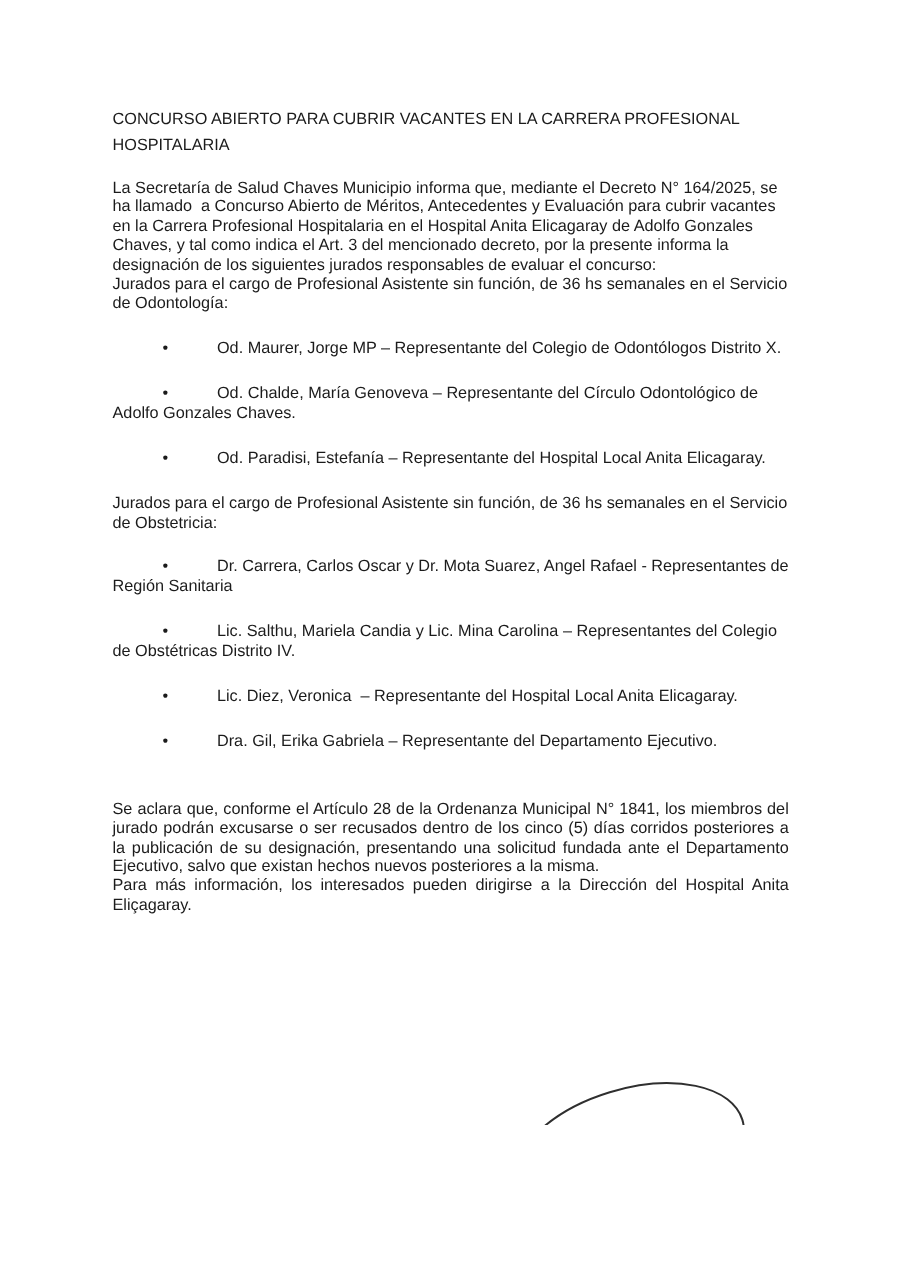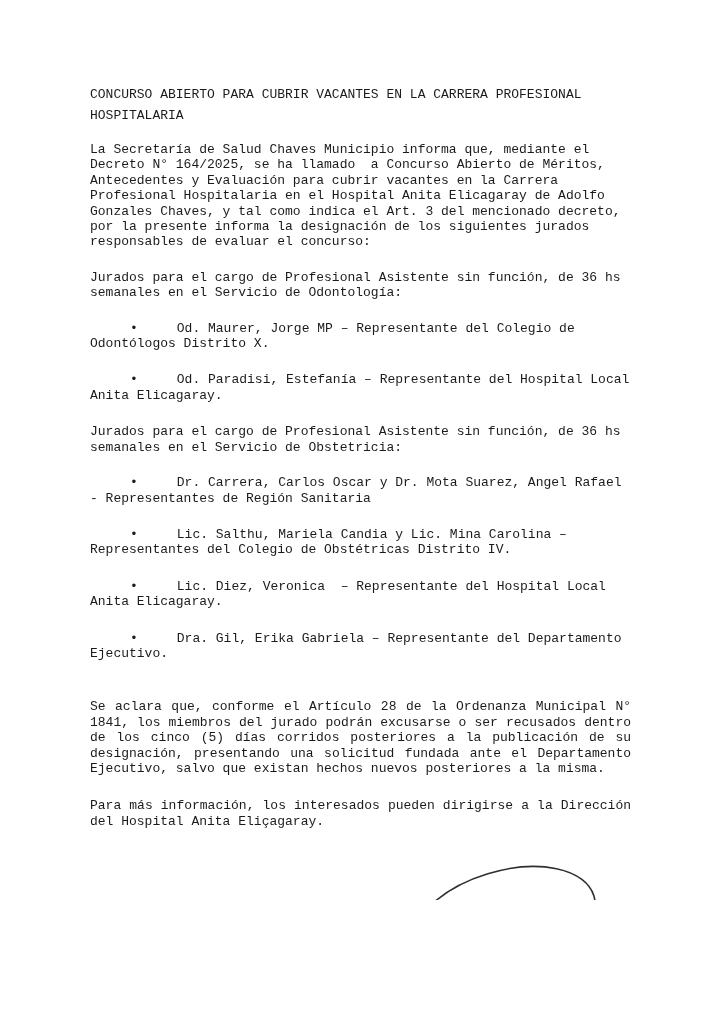--- a/index.html
+++ b/index.html
@@ -2,41 +2,41 @@
 <html><head>
 <meta charset="utf-8">
 <style>
   html,body{margin:0;padding:0;background:#ffffff;}
   .page{
     position:relative;
     width:725px;height:900px;
     background:#ffffff;
     box-sizing:border-box;
     padding:84px 94px 0 90px;
-    font-family:Liberation Mono, monospace;
+    font-family:Liberation Sans, sans-serif;
     font-size:13px;
     line-height:15.4px;
     color:#1b1b1b;
     overflow:hidden;
   }
   .title{
     font-size:13px;font-weight:normal;
     line-height:21px;
     margin:0 0 16px 0;
     white-space:pre-wrap;
   }
   p{margin:0;}
-  .para{white-space:pre-wrap;margin-bottom:20px;}
+  .para{white-space:pre-wrap;margin-bottom:0;}
   .heading{margin-bottom:20px;white-space:pre-wrap;}
   .bullet{margin-bottom:21px;}
   .bullet .marker{margin-left:40px;}
   .bullet .tab{display:inline-block;width:39px;}
   .bullet .btext{white-space:pre-wrap;text-align:right;}
   .last-bullet{margin-bottom:38px;}
-  .closing{text-align:justify;margin-top:22px;}
+  .closing{text-align:justify;}
   .stamp-svg{position:absolute;left:390px;top:848px;width:240px;height:176px;}
   .stamp-text{
     position:absolute;left:425px;top:920px;width:165px;
     transform:rotate(-6deg);
     text-align:center;
     color:#1c1c1c;
     line-height:12.5px;
   }
   .stamp-name{font-size:10px;letter-spacing:.3px;}
   .stamp-mp{font-size:10px;}
@@ -47,20 +47,21 @@
 
 <div class="page">
 
   <h1 class="title">CONCURSO ABIERTO PARA CUBRIR VACANTES EN LA CARRERA PROFESIONAL HOSPITALARIA</h1>
 
   <p class="para">La Secretaría de Salud Chaves Municipio informa que, mediante el Decreto N° 164/2025, se ha llamado  a Concurso Abierto de Méritos, Antecedentes y Evaluación para cubrir vacantes en la Carrera Profesional Hospitalaria en el Hospital Anita Elicagaray de Adolfo Gonzales Chaves, y tal como indica el Art. 3 del mencionado decreto, por la presente informa la designación de los siguientes jurados responsables de evaluar el concurso:</p>
 
   <p class="heading">Jurados para el cargo de Profesional Asistente sin función, de 36 hs semanales en el Servicio de Odontología:</p>
 
   <p class="bullet"><span class="marker">•</span><span class="tab"></span><span class="btext">Od. Maurer, Jorge MP – Representante del Colegio de Odontólogos Distrito X.</span></p>
+  <p class="bullet"><span class="marker">•</span><span class="tab"></span><span class="btext">Od. Chalde, María Genoveva – Representante del Círculo Odontológico de Adolfo Gonzales Chaves.</span></p>
   <p class="bullet"><span class="marker">•</span><span class="tab"></span><span class="btext">Od. Paradisi, Estefanía – Representante del Hospital Local Anita Elicagaray.</span></p>
 
   <p class="heading">Jurados para el cargo de Profesional Asistente sin función, de 36 hs semanales en el Servicio de Obstetricia:</p>
 
   <p class="bullet"><span class="marker">•</span><span class="tab"></span><span class="btext">Dr. Carrera, Carlos Oscar y Dr. Mota Suarez, Angel Rafael - Representantes de Región Sanitaria</span></p>
   <p class="bullet"><span class="marker">•</span><span class="tab"></span><span class="btext">Lic. Salthu, Mariela Candia y Lic. Mina Carolina – Representantes del Colegio de Obstétricas Distrito IV.</span></p>
   <p class="bullet"><span class="marker">•</span><span class="tab"></span><span class="btext">Lic. Diez, Veronica  – Representante del Hospital Local Anita Elicagaray.</span></p>
   <p class="bullet last-bullet"><span class="marker">•</span><span class="tab"></span><span class="btext">Dra. Gil, Erika Gabriela – Representante del Departamento Ejecutivo.</span></p>
 
   <p class="closing">Se aclara que, conforme el Artículo 28 de la Ordenanza Municipal N° 1841, los miembros del jurado podrán excusarse o ser recusados dentro de los cinco (5) días corridos posteriores a la publicación de su designación, presentando una solicitud fundada ante el Departamento Ejecutivo, salvo que existan hechos nuevos posteriores a la misma.</p>

